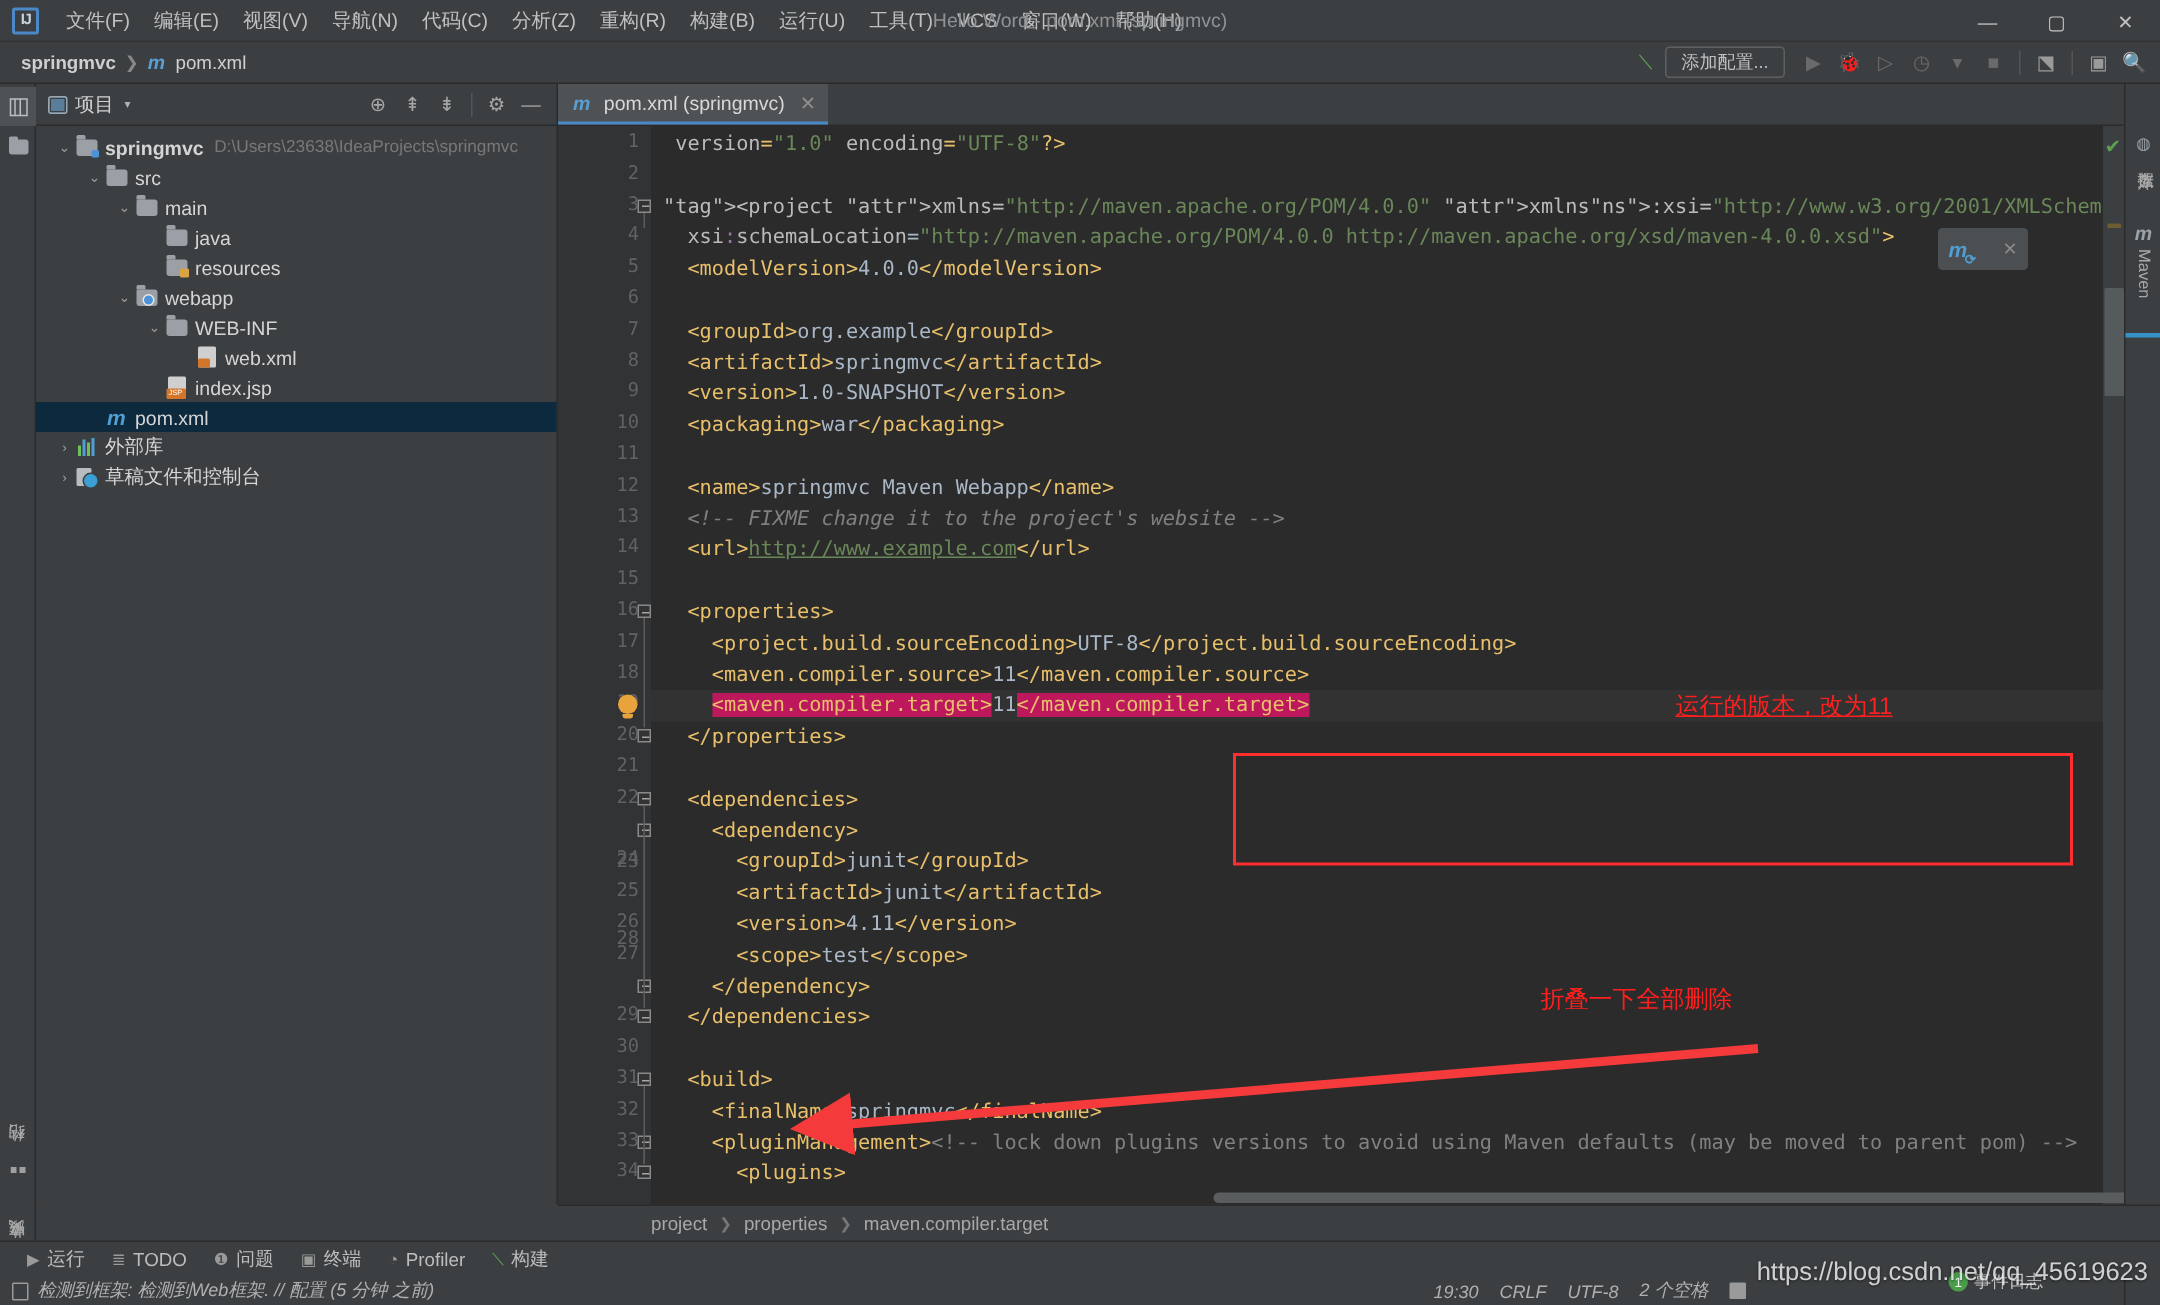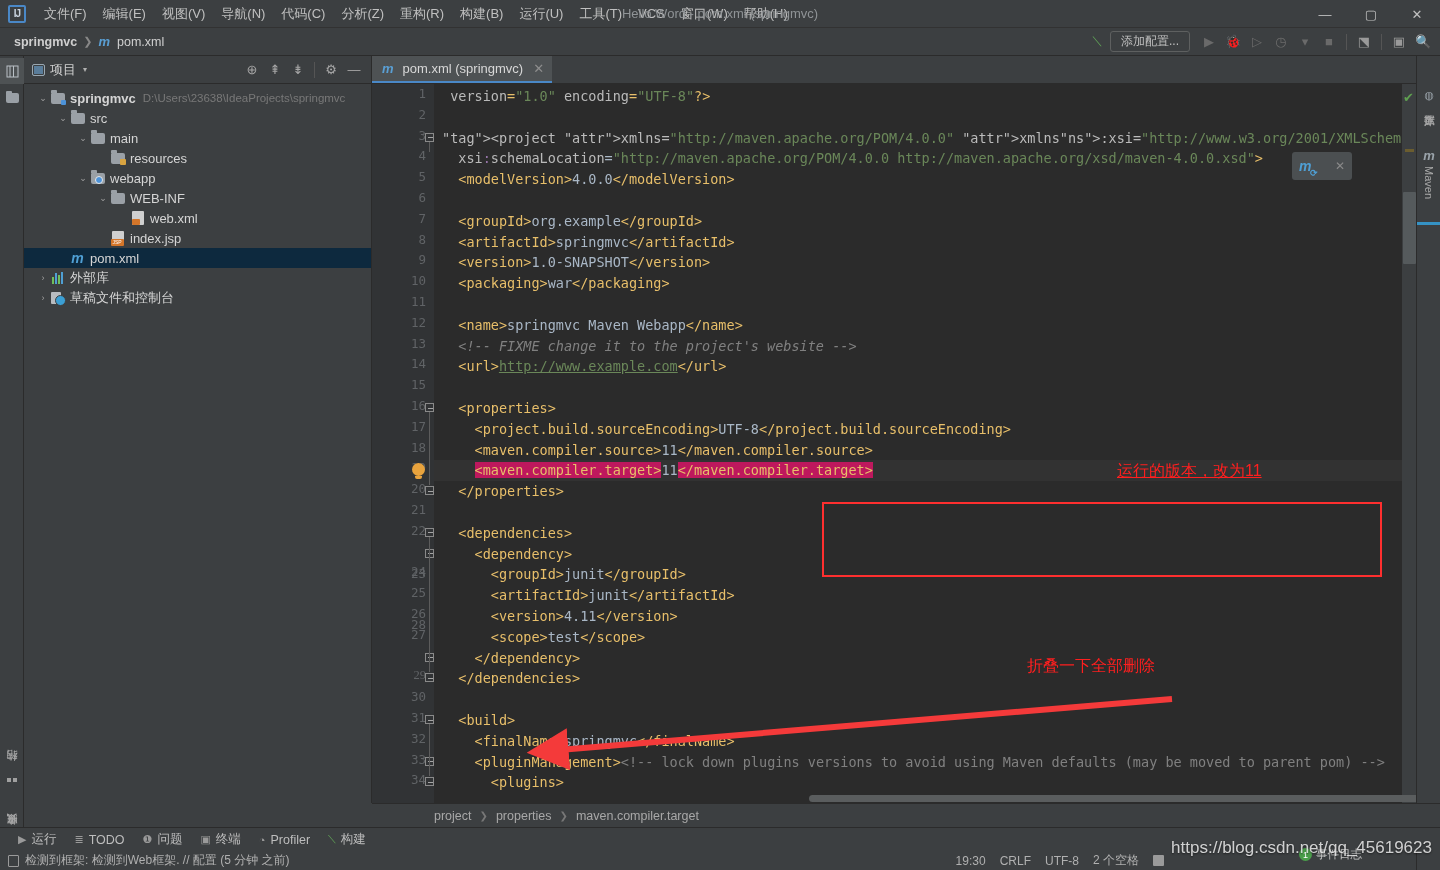--- a/index.html
+++ b/index.html
@@ -268,21 +268,21 @@
     position:absolute; left:0; top:827px; width:1440px; height:24px;
     background:#3c3f41; display:flex; align-items:center;
     border-top:1px solid #2b2b2b;
   }
   .bb-item{ display:flex; align-items:center; gap:5px; margin-left:18px; font-size:12.5px; color:#bdbdbd; }
   .bb-ico{ color:#9a9a9a; font-size:11px; display:inline-flex; align-items:center; }
 
   
   .statusbar{
     position:absolute; left:0; top:851px; width:1172px; height:19px;
-    background:#3c3f41; display:flex; align-items:center; font-size:12px; color:#b0b0b0;
+    background:#3c3f41; display:flex; align-items:center; font-size:12px; color:#b0b0b0;font-style:italic;
   }
   .sb-left{ display:flex; align-items:center; gap:6px; margin-left:8px; }
   .sb-box{ width:11px; height:12px; border:1px solid #9a9a9a; border-radius:1px; }
   .sb-right{ position:absolute; right:8px; display:flex; align-items:center; gap:14px; }
   .sb-lock{ width:11px; height:11px; background:#9a9a9a; border-radius:1px; }
 
   .evt-badge{
     position:absolute; right:78px; top:847px;
     display:flex; align-items:center; gap:4px; font-size:11.5px; color:#c9c9c9;
   }
@@ -423,20 +423,27 @@
         <div class="trow" style="padding-left: 52px;">
           <span class="tw">⌄</span>
           <span class="ic">
             <span class="folder"></span>
           </span>
           <span class="tlabel">main</span>
         </div>
         <div class="trow" style="padding-left: 72px;">
           <span class="tw"></span>
           <span class="ic">
+            <span class="folder"></span>
+          </span>
+          <span class="tlabel">java</span>
+        </div>
+        <div class="trow" style="padding-left: 72px;">
+          <span class="tw"></span>
+          <span class="ic">
             <span class="folder res"></span>
           </span>
           <span class="tlabel">resources</span>
         </div>
         <div class="trow" style="padding-left: 52px;">
           <span class="tw">⌄</span>
           <span class="ic">
             <span class="folder web"></span>
           </span>
           <span class="tlabel">webapp</span>
@@ -543,21 +550,21 @@
             <span class="fold-box"></span>
           </div>
           <div class="ln" style="top: 480.4px;">24</div>
           <div class="ln" style="top: 501.2px;">25</div>
           <div class="ln" style="top: 522px;">26</div>
           <div class="ln" style="top: 542.8px;">27</div>
           <div class="ln" style="top: 533px;">28</div>
           <div class="fold" style="top: 567.6px;">
             <span class="fold-box"></span>
           </div>
-          <div class="ln" style="top: 584.4px; font-family: Liberation Serif, serif;">29</div>
+          <div class="ln" style="top: 584.4px;">29</div>
           <div class="fold" style="top: 588.4px;">
             <span class="fold-box"></span>
           </div>
           <div class="ln" style="top: 605.2px;">30</div>
           <div class="ln" style="top: 626px;">31</div>
           <div class="fold" style="top: 630px;">
             <span class="fold-box"></span>
           </div>
           <div class="ln" style="top: 646.8px;">32</div>
           <div class="ln" style="top: 667.6px;">33</div>

